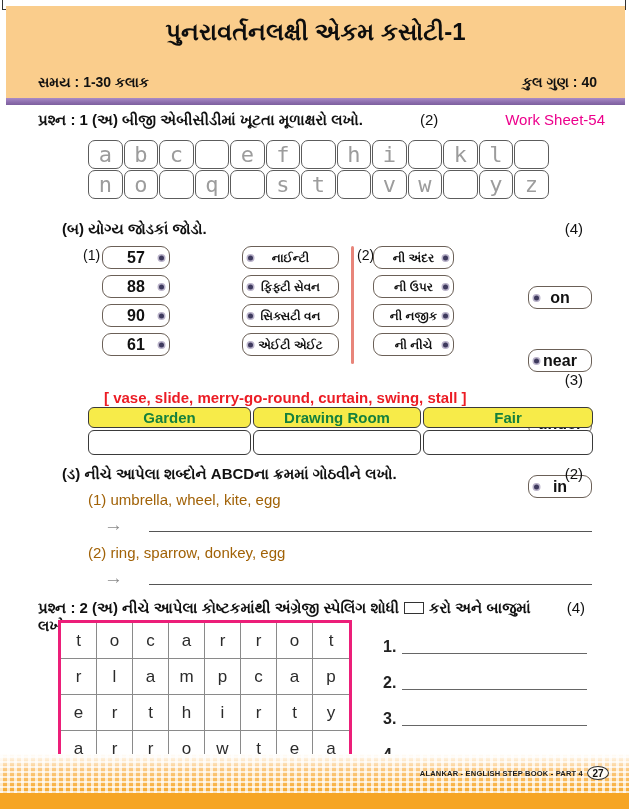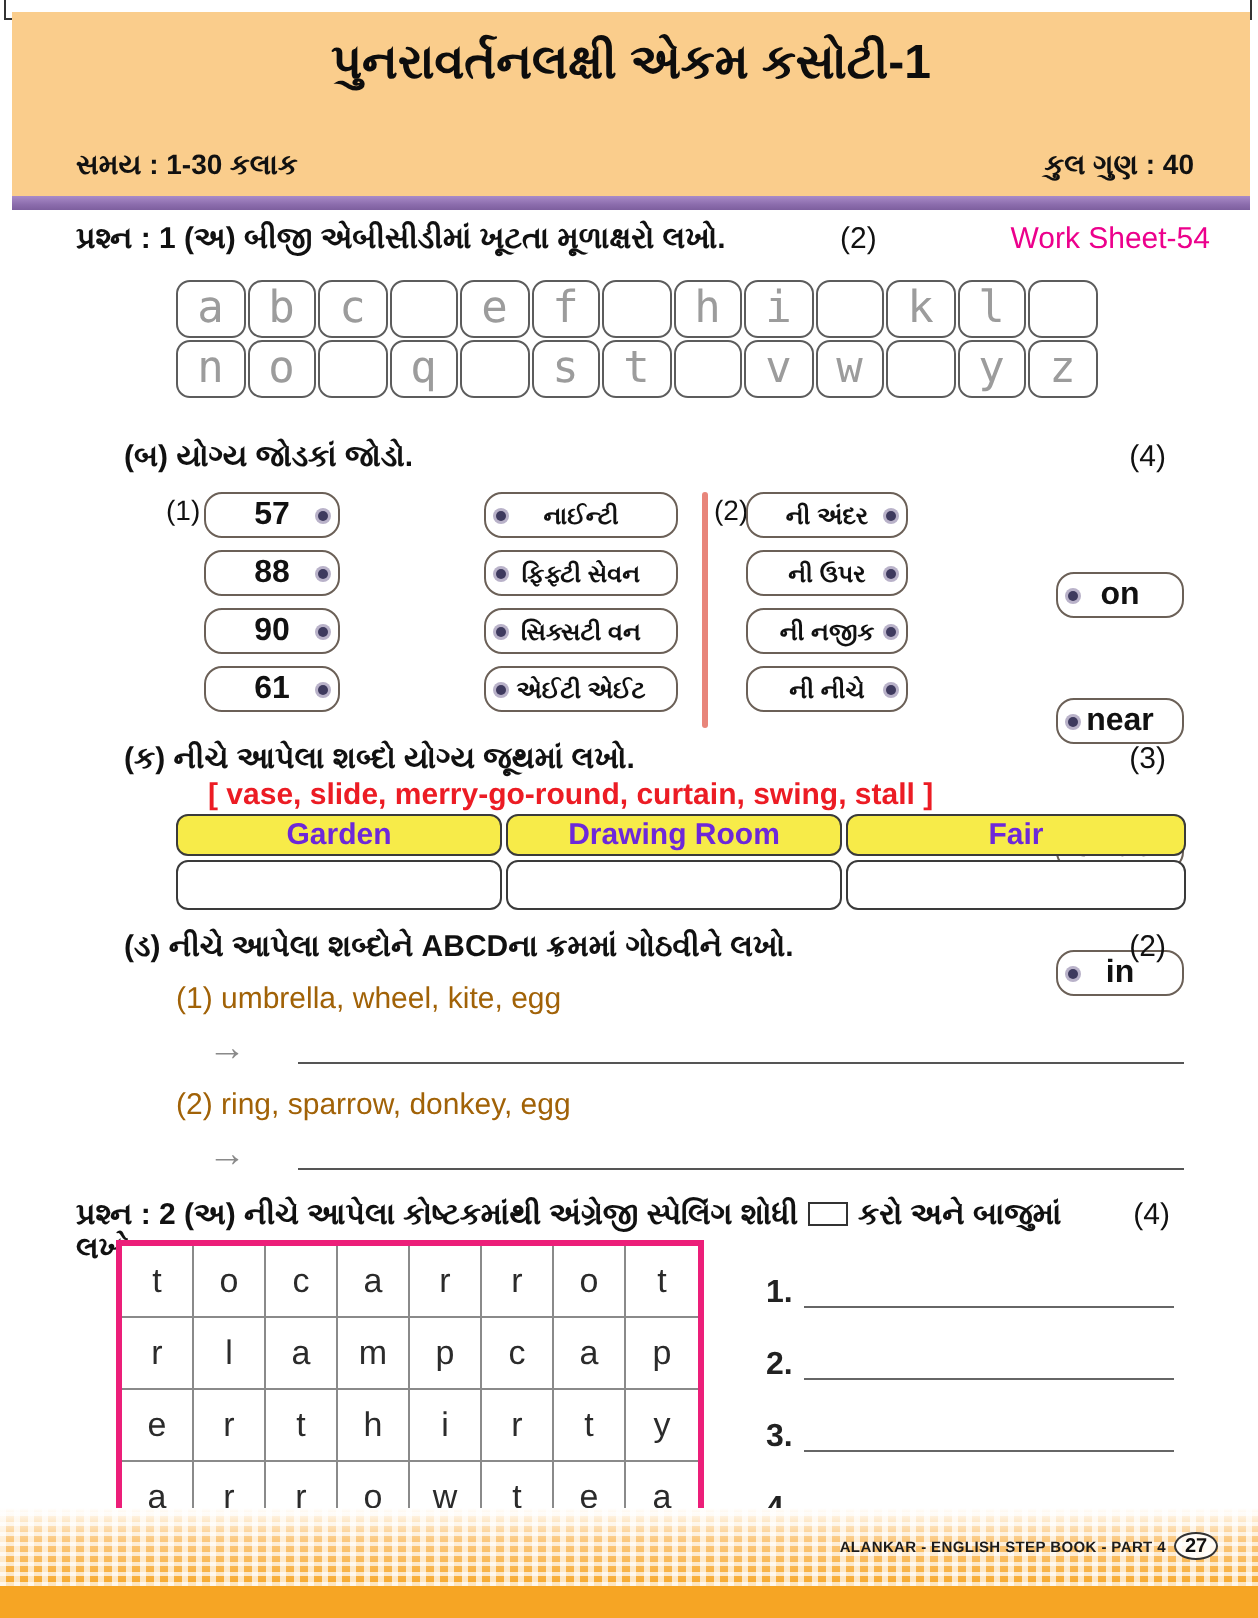--- a/index.html
+++ b/index.html
@@ -44,21 +44,21 @@
   .dot-r > div::after { right:5px; }
   .dot-l > div::before { left:5px; }
   .match-divider { position:absolute; left:351px; top:246px; width:3px; height:118px; background:#E8857A; border-radius:2px; }
 
   
   .word-bank { position:absolute; left:104px; top:389px; font-size:15px; font-weight:600; color:#EC1C24; }
   .group-table { position:absolute; left:88px; top:407px; width:505px; }
   .gt-row { display:flex; gap:2px; }
   .gt-row + .gt-row { margin-top:2px; }
   .gt-head { height:21px; background:#F7EB49; border:1.5px solid #3a3a3a; border-radius:6px;
-     display:flex; align-items:center; justify-content:center; font-size:15px; font-weight:bold; color:#6d28d9; }
+     display:flex; align-items:center; justify-content:center; font-size:15px; font-weight:bold; color:#15803d; }
   .gt-cell { height:25px; background:#fff; border:1.2px solid #3a3a3a; border-radius:6px; }
   .gt-c1 { width:163px; } .gt-c2 { width:168px; } .gt-c3 { width:170px; }
 
   
   .sort-item { position:absolute; left:88px; font-size:15px; color:#a16207; }
   .arrow-row { position:absolute; left:104px; display:flex; align-items:flex-end; width:488px; }
   .arrow-glyph { color:#8a8a8a; font-size:19px; line-height:14px; margin-right:26px; }
   .write-line { flex:1; border-bottom:1.4px solid #555; height:16px; }
 
   
@@ -177,21 +177,20 @@
       <div>ની નજીક</div>
       <div>ની નીચે</div>
     </div>
   <div class="abs match-col col-eng dot-l" style="left:528px; top:246px; width:64px;">
       <div>on</div>
       <div>near</div>
       <div>under</div>
       <div>in</div>
     </div>
 
-  <div class="abs gj" style="left:62px; top:371px;">(ક) નીચે આપેલા શબ્દો યોગ્ય જૂથમાં લખો.</div>
   <div class="marks" style="right:46px; top:371px;">(3)</div>
   <div class="word-bank">[ vase, slide, merry-go-round, curtain, swing, stall ]</div>
 
   <div class="group-table">
     <div class="gt-row">
       <div class="gt-head gt-c1">Garden</div>
       <div class="gt-head gt-c2">Drawing Room</div>
       <div class="gt-head gt-c3">Fair</div>
     </div>
     <div class="gt-row">

